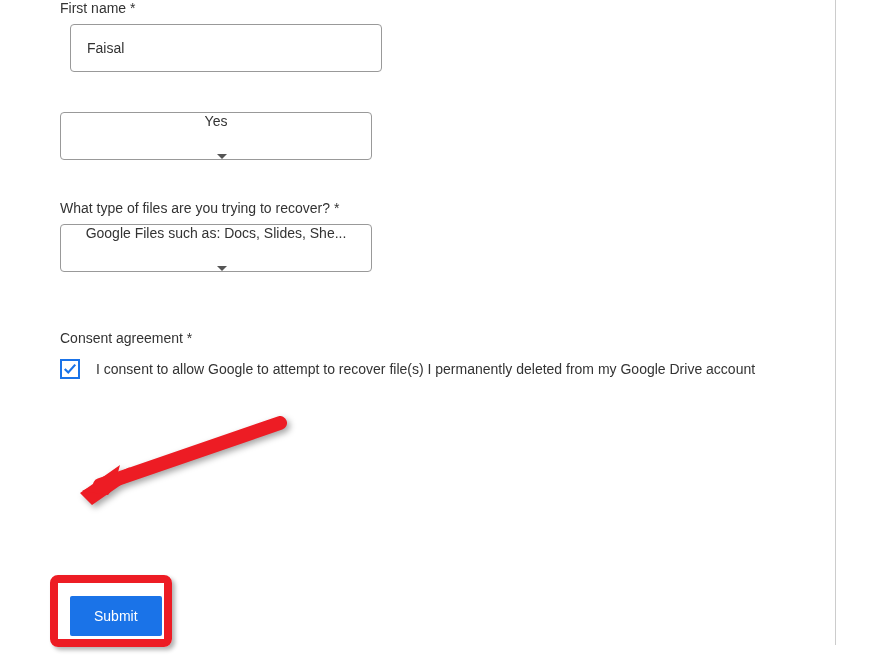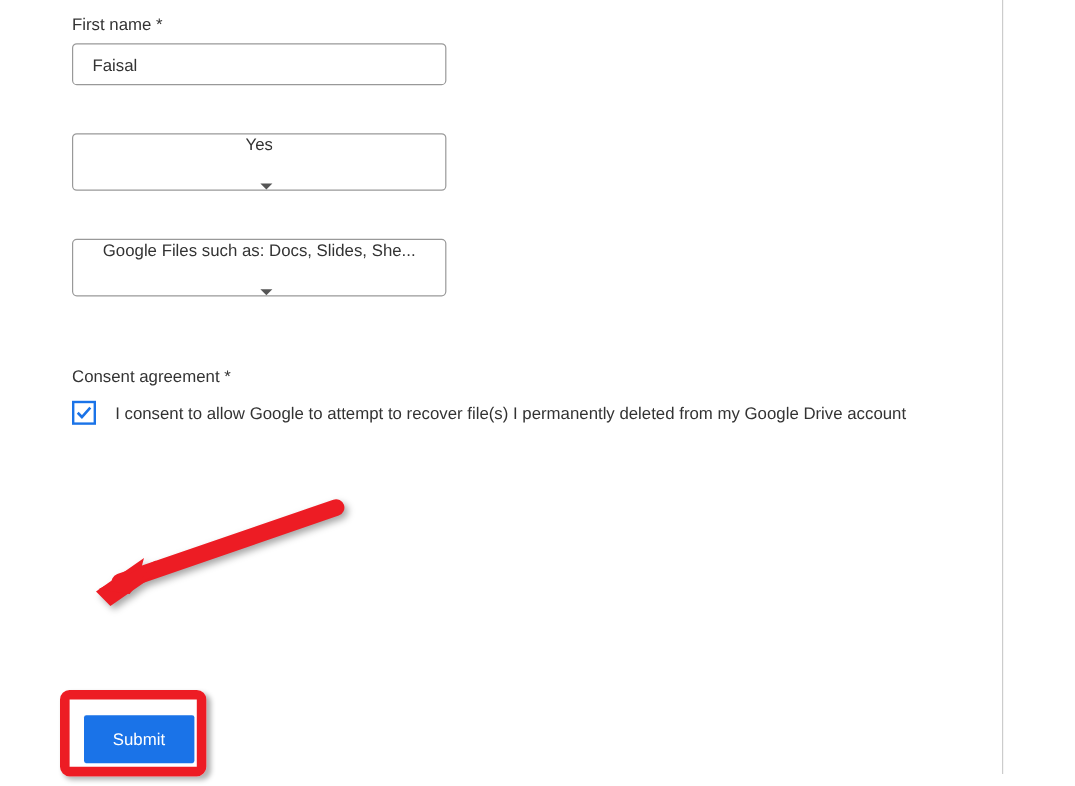--- a/index.html
+++ b/index.html
@@ -10,21 +10,21 @@
     body {
       font-family: Arial, sans-serif;
       font-size: 14px;
       color: #333;
       width: 896px;
       height: 655px;
       position: relative;
       background: #fff;
     }
     .form-container {
-      padding: 12px 60px;
+      padding: 0 60px;
       position: relative;
     }
     .vertical-line {
       position: absolute;
       right: 60px;
       top: 0;
       width: 1px;
       height: 645px;
       background: #ccc;
     }
@@ -32,26 +32,27 @@
       margin-bottom: 40px;
     }
     .field-label {
       display: block;
       margin-bottom: 8px;
       font-size: 14px;
       color: #333;
     }
     .text-input {
       width: 312px;
-      height: 35px;
+      height: 48px;
       border: 1px solid #999;
       border-radius: 4px;
       padding: 0 16px;
       font-size: 14px;
       color: #333;
+      margin-left: 10px;
     }
     .dropdown {
       width: 312px;
       height: 48px;
       border: 1px solid #999;
       border-radius: 4px;
       padding: 0 16px;
       display: flex;
       align-items: center;
       justify-content: space-between;
@@ -157,20 +158,21 @@
 
 
   <div class="field">
     <div class="dropdown">
       <span class="dropdown-text">Yes</span>
       <span class="caret-down"></span>
     </div>
   </div>
 
   <div class="field">
+    <label class="field-label">What type of files are you trying to recover? *</label>
     <div class="dropdown">
       <span class="dropdown-text">Google Files such as: Docs, Slides, She...</span>
       <span class="caret-down"></span>
     </div>
   </div>
 
   <div class="consent-section">
     <div class="consent-label">Consent agreement *</div>
     <div class="checkbox-row">
       <div class="checkbox">

